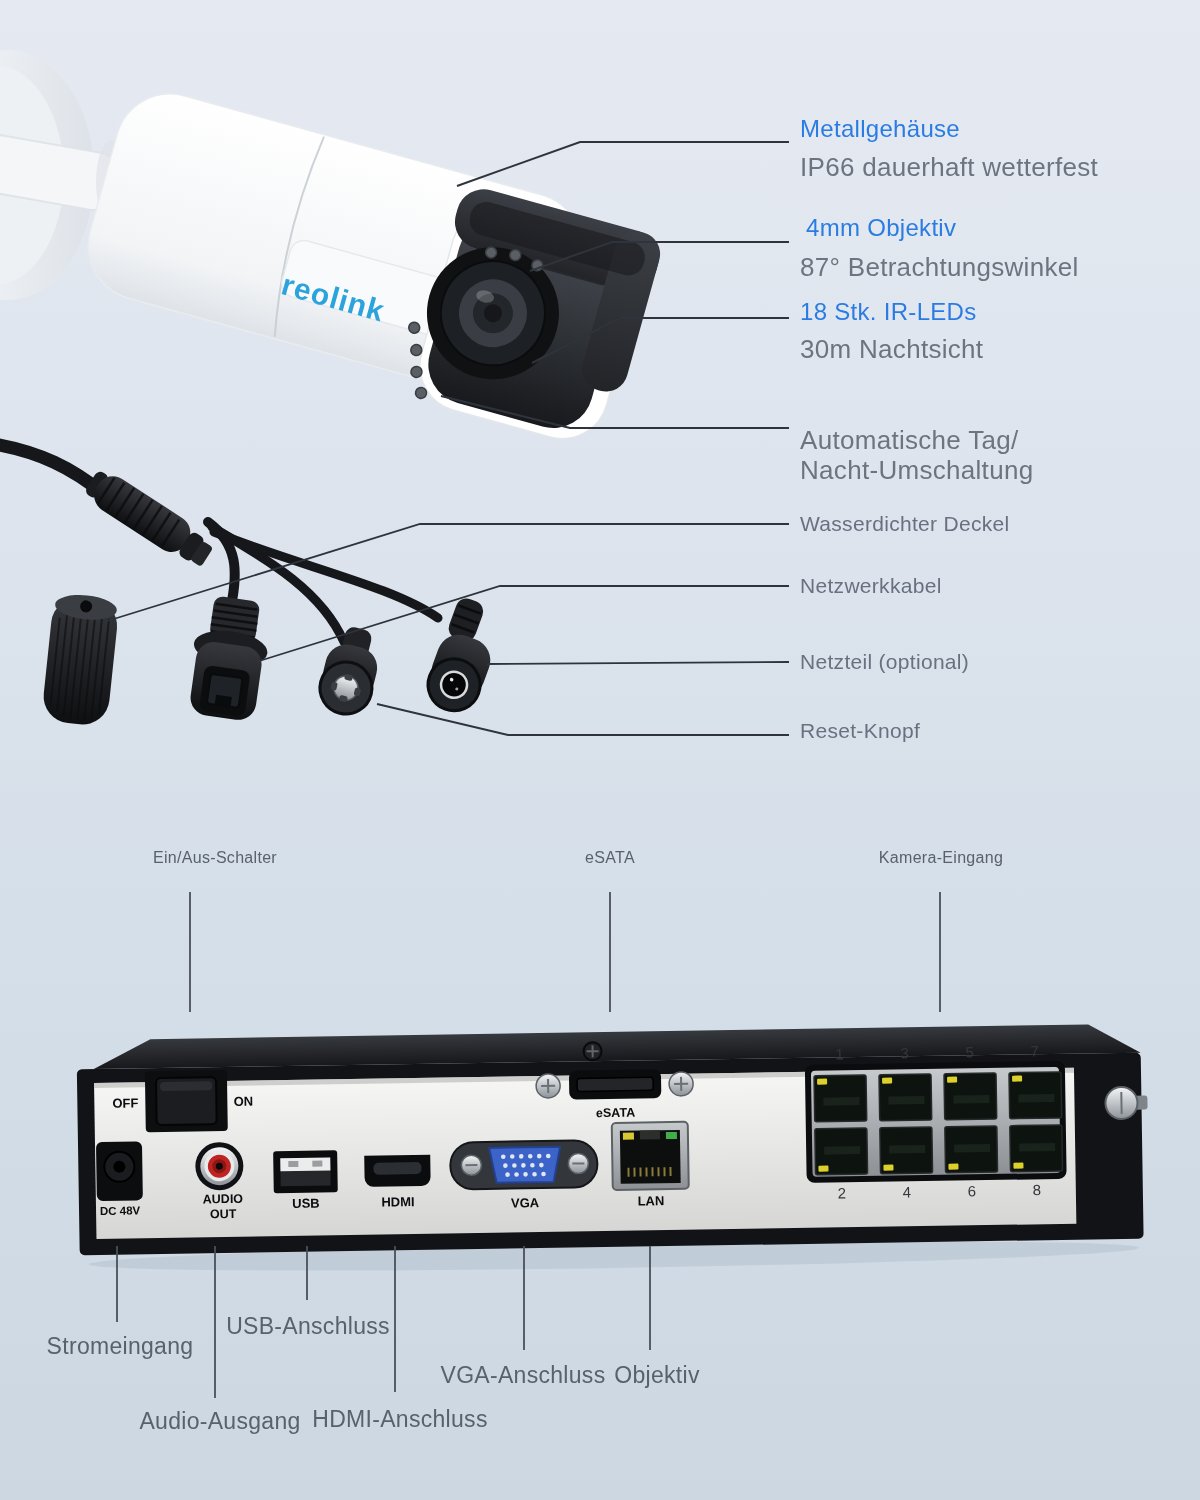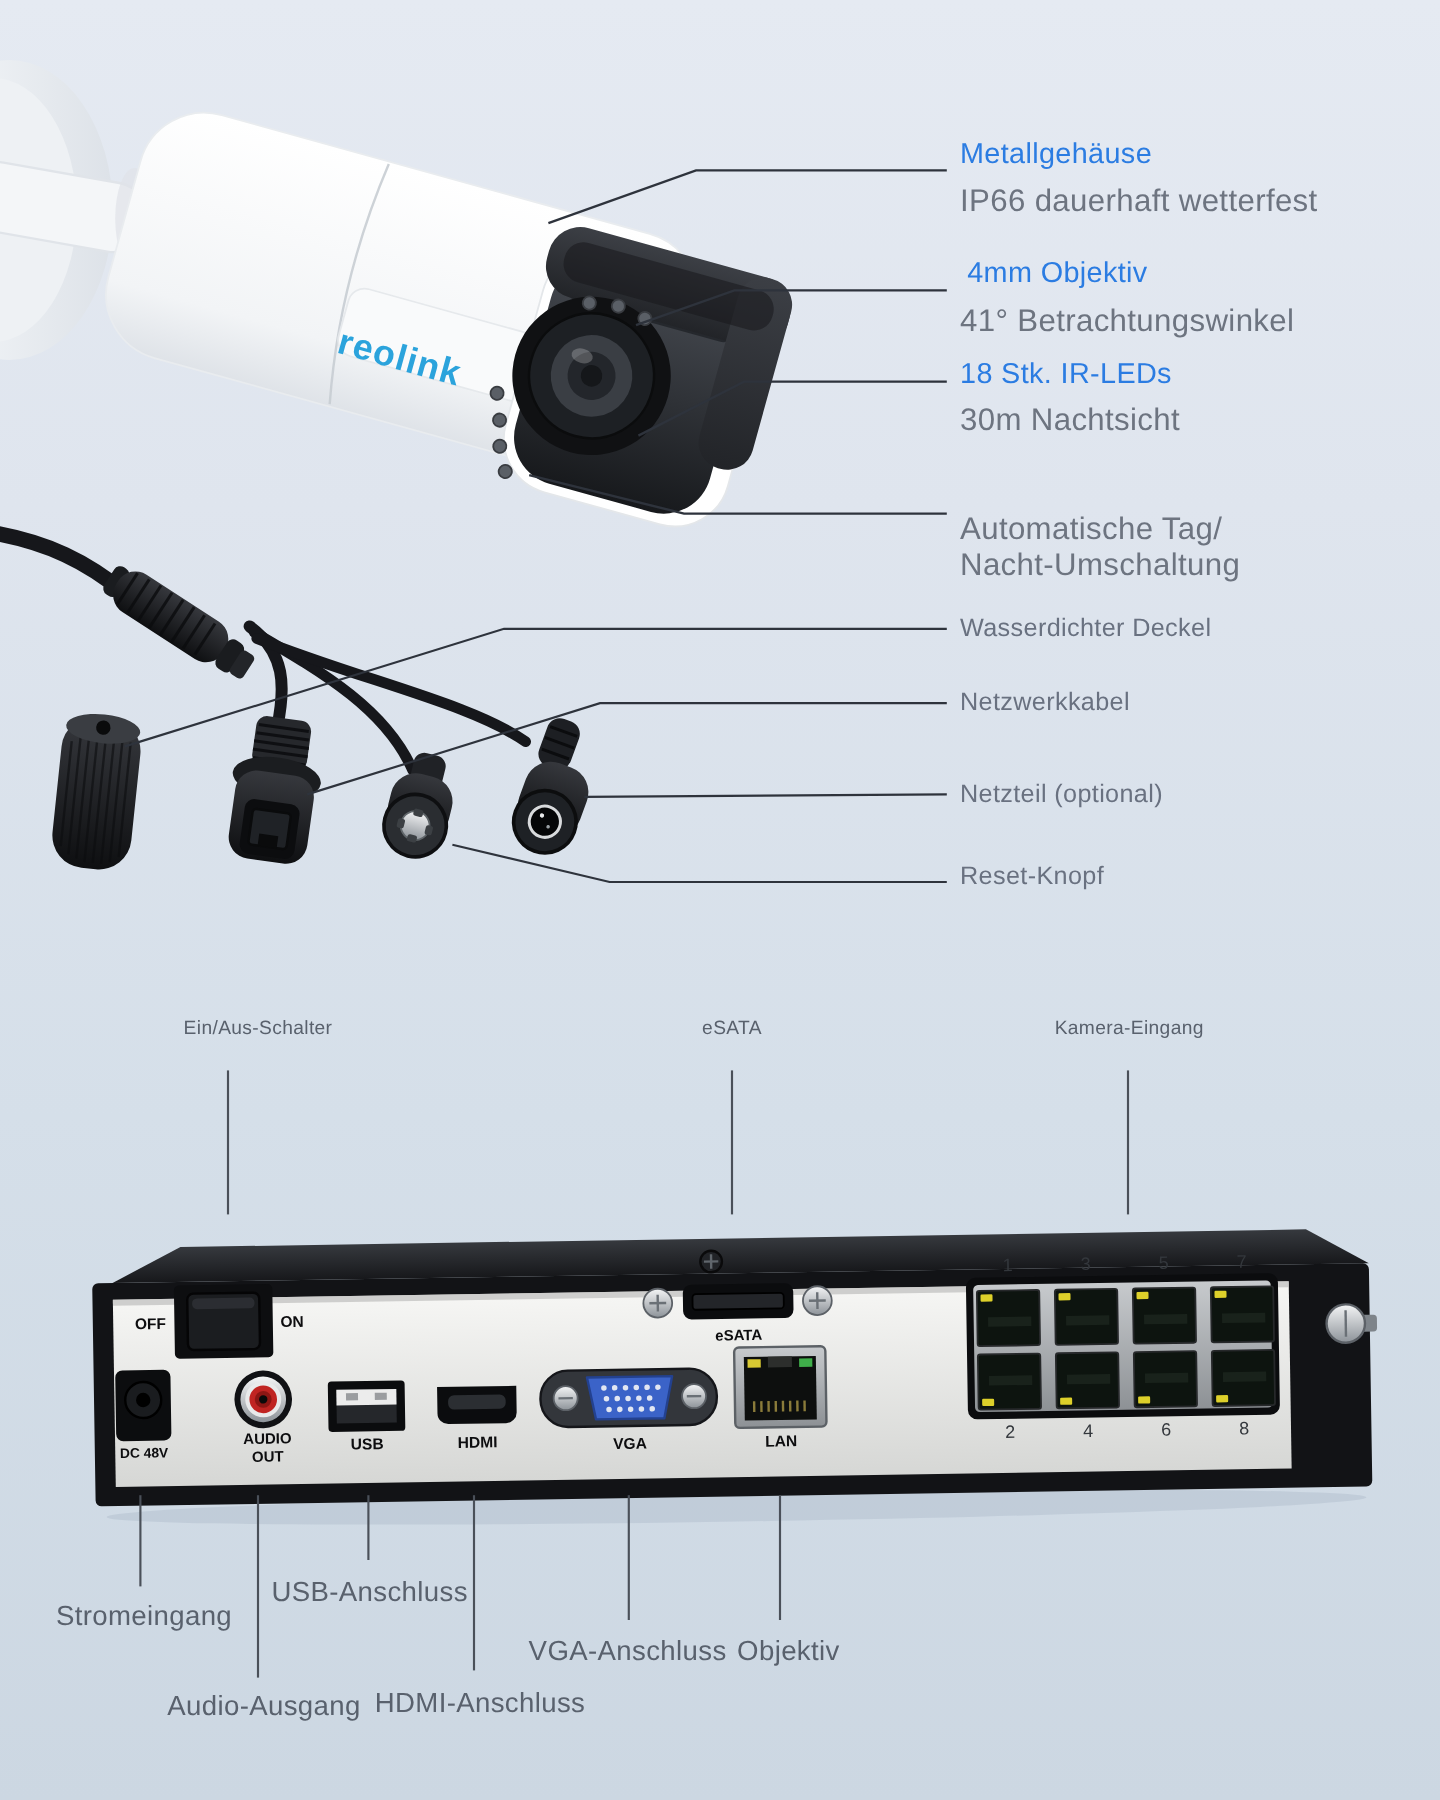--- a/index.html
+++ b/index.html
@@ -381,21 +381,21 @@
       <line x1="524" y1="1246" x2="524" y2="1350"></line>
       <line x1="650" y1="1246" x2="650" y2="1350"></line>
     </g>
   </g>
 </svg>
 
   <div class="co-title" style="left:800px; top:112px;">Metallgehäuse</div>
   <div class="co-desc" style="left:800px; top:150px;">IP66 dauerhaft wetterfest</div>
 
   <div class="co-title" style="left:806px; top:211px;">4mm Objektiv</div>
-  <div class="co-desc" style="left:800px; top:250px;">41° Betrachtungswinkel</div>
+  <div class="co-desc" style="left:800px; top:250px;">87° Betrachtungswinkel</div>
 
   <div class="co-title" style="left:800px; top:295px;">18 Stk. IR-LEDs</div>
   <div class="co-desc" style="left:800px; top:332px;">30m Nachtsicht</div>
 
   <div class="co-desc" style="left:800px; top:423px;">Automatische Tag/</div>
   <div class="co-desc" style="left:800px; top:453px;">Nacht-Umschaltung</div>
 
   <div class="cable-label" style="left:800px; top:509px;">Wasserdichter Deckel</div>
   <div class="cable-label" style="left:800px; top:571px;">Netzwerkkabel</div>
   <div class="cable-label" style="left:800px; top:647px;">Netzteil (optional)</div>

